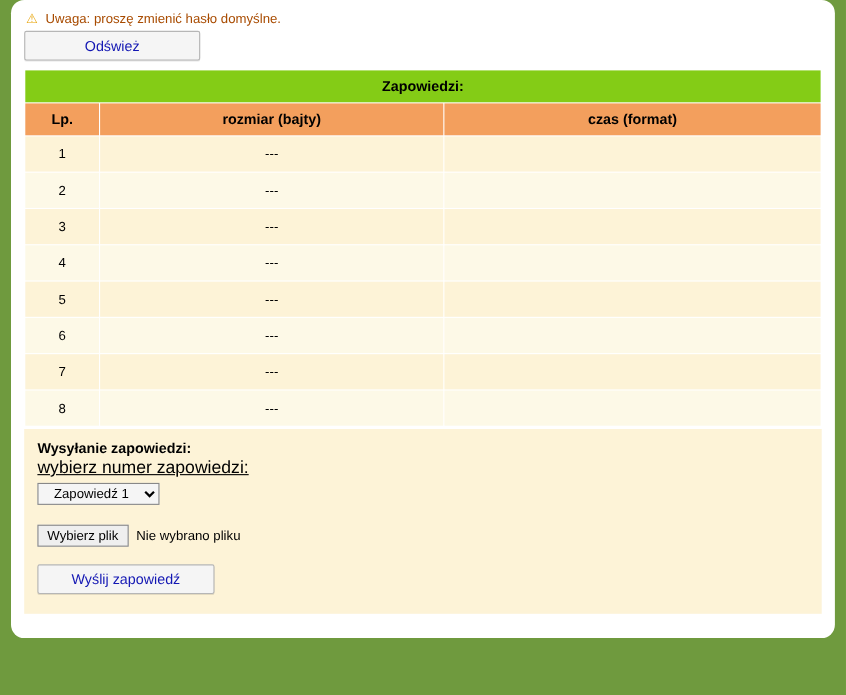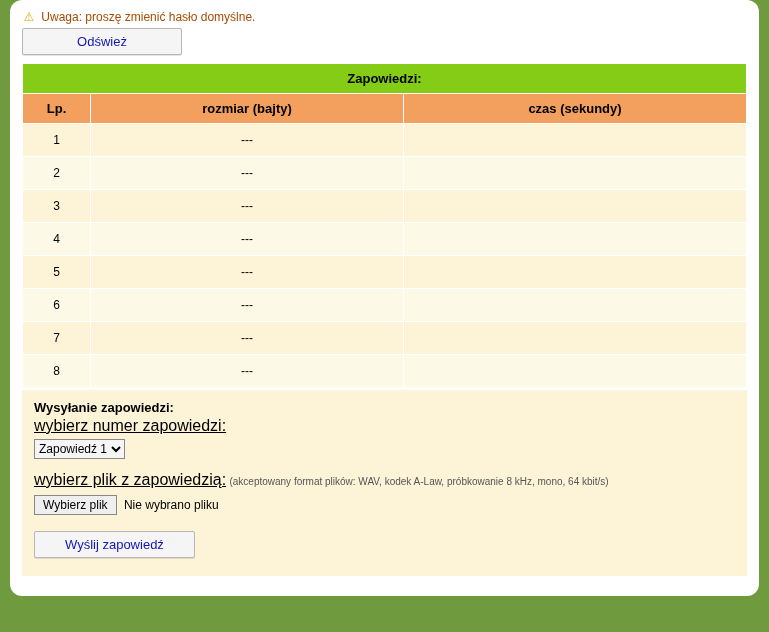--- a/index.html
+++ b/index.html
@@ -99,21 +99,21 @@
   .upload-section .subtext {
     font-size: 16px;
     margin-bottom: 4px;
     text-decoration: underline;
   }
   .upload-section select {
     font-family: inherit;
     font-size: 12px;
     border: 1px solid #888;
     background: #f5f5f5;
-    padding: 1px 0;
+    padding: 1px 10px;
     margin-bottom: 12px;
   }
   .file-row {
     margin: 6px 0 16px 0;
   }
   .file-btn {
     background: #efefef;
     border: 1px solid #888;
     padding: 2px 8px;
     font-family: inherit;
@@ -147,21 +147,21 @@
     </div>
 
     <table class="ztable">
       <thead>
         <tr>
           <th class="title-row" colspan="3">Zapowiedzi:</th>
         </tr>
         <tr>
           <th class="col-lp">Lp.</th>
           <th class="col-size">rozmiar (bajty)</th>
-          <th>czas (sekundy)</th>
+          <th>czas (format)</th>
         </tr>
       </thead>
       <tbody id="ztbody">
           <tr class="row-a">
             <td>1</td>
             <td>---</td>
             <td></td>
           </tr>
           <tr class="row-b">
             <td>2</td>
@@ -201,24 +201,20 @@
         </tbody>
     </table>
 
     <div class="upload-section">
       <div class="title">Wysyłanie zapowiedzi:</div>
       <div class="subtext">wybierz numer zapowiedzi:</div>
       <select>
         <option>Zapowiedź 1</option>
       </select>
 
-      <div>
-        <span class="subtext">wybierz plik z zapowiedzią:</span>
-        <span class="hint">(akceptowany format plików: WAV, kodek A-Law, próbkowanie 8 kHz, mono, 64 kbit/s)</span>
-      </div>
 
       <div class="file-row">
         <button class="file-btn">Wybierz plik</button>
         <span class="file-status">Nie wybrano pliku</span>
       </div>
 
       <button class="btn wide">Wyślij zapowiedź</button>
     </div>
 
   </div>

